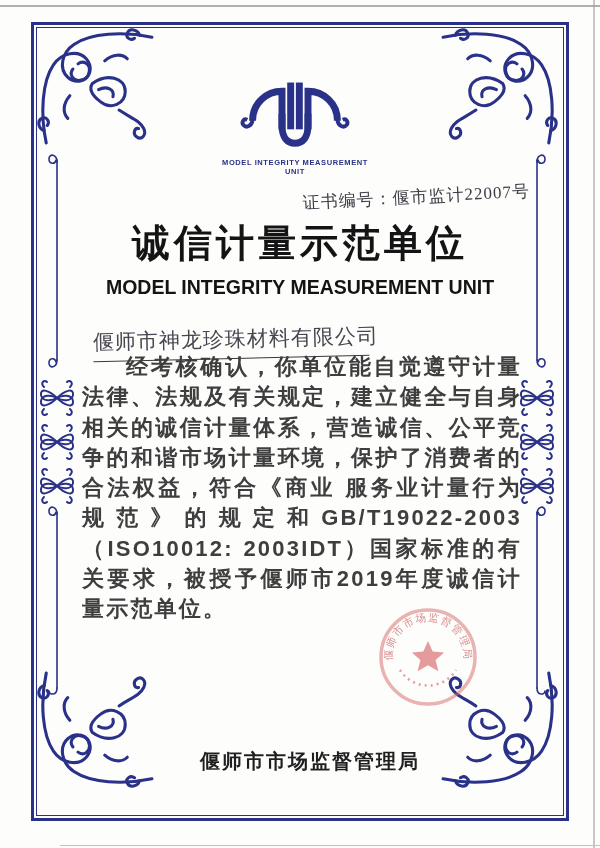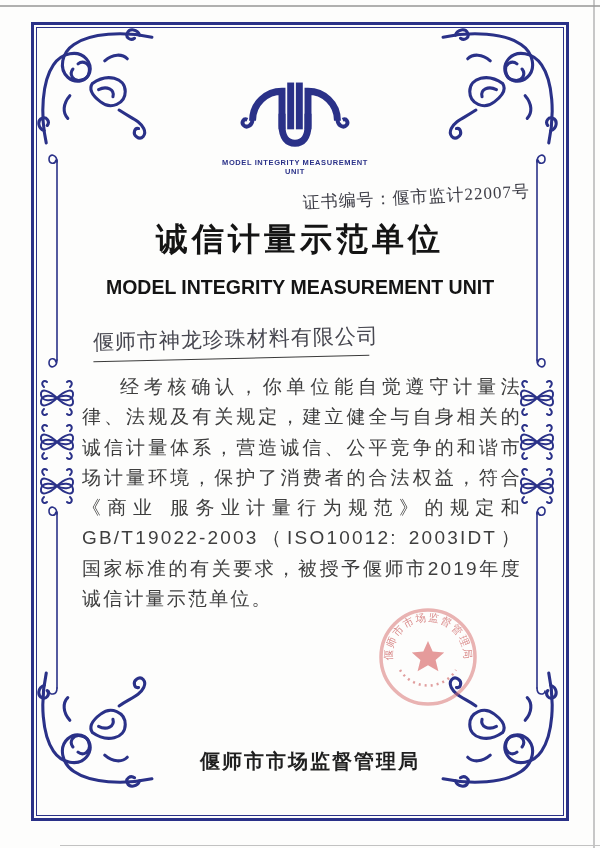--- a/index.html
+++ b/index.html
@@ -29,32 +29,32 @@
   .logo-svg{position:absolute;left:230px;top:72px;width:130px;height:80px;}
   .logo-caption{position:absolute;left:215px;top:158px;width:160px;text-align:center;
     font-size:7.5px;font-weight:bold;letter-spacing:.6px;color:#2a3188;}
 
   .cert-no{position:absolute;left:285px;top:186px;width:245px;text-align:right;
     font-family:"Liberation Serif","DejaVu Serif",serif;
     font-size:17px;color:#3d3d46;transform:rotate(-3deg);letter-spacing:1px;white-space:nowrap;}
 
   .title{position:absolute;left:0;top:218px;width:600px;text-align:center;
     font-family:"Liberation Serif","DejaVu Serif",serif;font-weight:900;
-    font-size:32px;letter-spacing:4px;color:#141414;}
+    font-size:38px;letter-spacing:4px;color:#141414;}
   .subtitle{position:absolute;left:0;top:276px;width:600px;text-align:center;
     font-weight:800;font-size:19.5px;letter-spacing:0;color:#141414;}
 
   .company{position:absolute;left:93px;top:325px;width:276px;height:33px;
     border-bottom:1.5px solid #3a3a3a;transform:rotate(-1.3deg);
     font-family:"Liberation Serif","DejaVu Serif",serif;
     font-size:21px;color:#474750;letter-spacing:1px;white-space:nowrap;}
 
-  .body-text{position:absolute;left:82px;top:372px;width:440px;
-    font-size:19px;line-height:30.3px;letter-spacing:2.2px;
-    text-align:justify;text-indent:2em;color:#3e3e3e;}
+  .body-text{position:absolute;left:82px;top:352px;width:440px;
+    font-size:22px;line-height:30.3px;letter-spacing:2.2px;
+    text-align:justify;text-indent:2em;color:#3e3e3e;font-weight:bold;}
 
   .issuer-row{position:absolute;left:310px;top:650px;
     font-size:15px;font-weight:600;letter-spacing:.5px;color:#333;white-space:nowrap;}
 
   .seal{position:absolute;left:373px;top:602px;width:110px;height:110px;opacity:.85;}
 
   .org-name{position:absolute;left:0;top:748px;width:620px;text-align:center;
     font-size:20px;font-weight:bold;letter-spacing:2px;color:#1f1f1f;}
 </style>
 </head>

